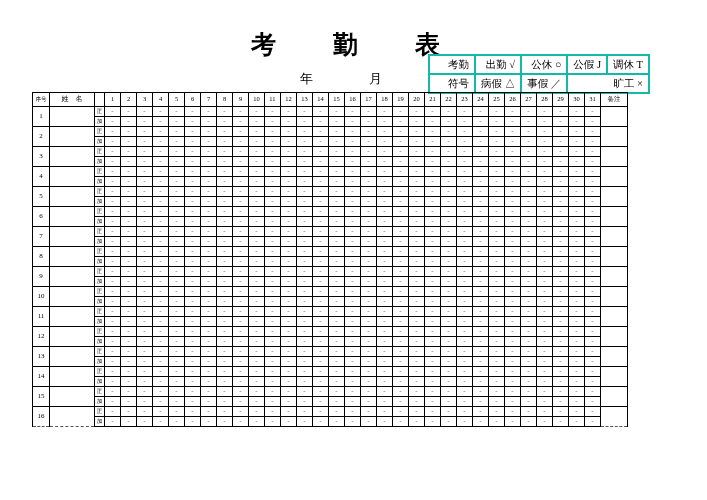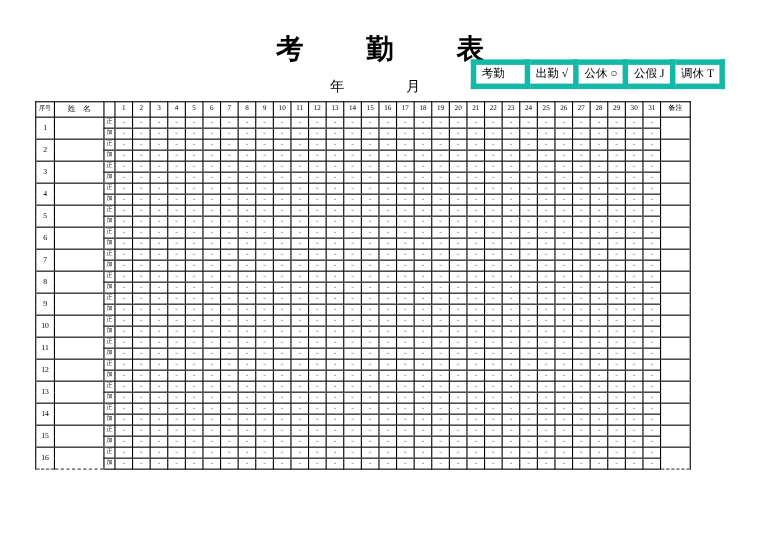--- a/index.html
+++ b/index.html
@@ -47,23 +47,23 @@
 
   
   .legend {
     position: absolute;
     top: 54px;
     left: 428px;
     border-collapse: collapse;
     font-size: 10.5px;
   }
   .legend td {
-    border: 5px solid #14b8a6;
+    border: 2px solid #14b8a6;
     padding: 2px 5px;
-    text-align: left;
+    text-align: right;
     white-space: nowrap;
     line-height: 1.25;
     margin-left: 22px;
   }
   .legend td.lbl {
     width: 34px;
   }
 
   
   .sheet {
@@ -118,20 +118,26 @@
   <div class="ym-line">年　　月</div>
 
   <table class="legend">
     <tbody id="legend-body">
         <tr>
           <td class="lbl">考勤</td>
           <td>出勤 √</td>
           <td>公休 ○</td>
           <td>公假 J</td>
           <td>调休 T</td>
+        </tr>
+        <tr>
+          <td class="lbl">符号</td>
+          <td>病假 △</td>
+          <td>事假 ／</td>
+          <td colspan="2">旷工 ×</td>
         </tr>
       </tbody>
   </table>
 
   <table class="sheet">
     <thead>
       <tr class="hdr-row">
         <td class="h-seq seq-head" rowspan="1">序号</td>
         <td class="h-name">姓　名</td>
         <td class="type-cell"></td>

